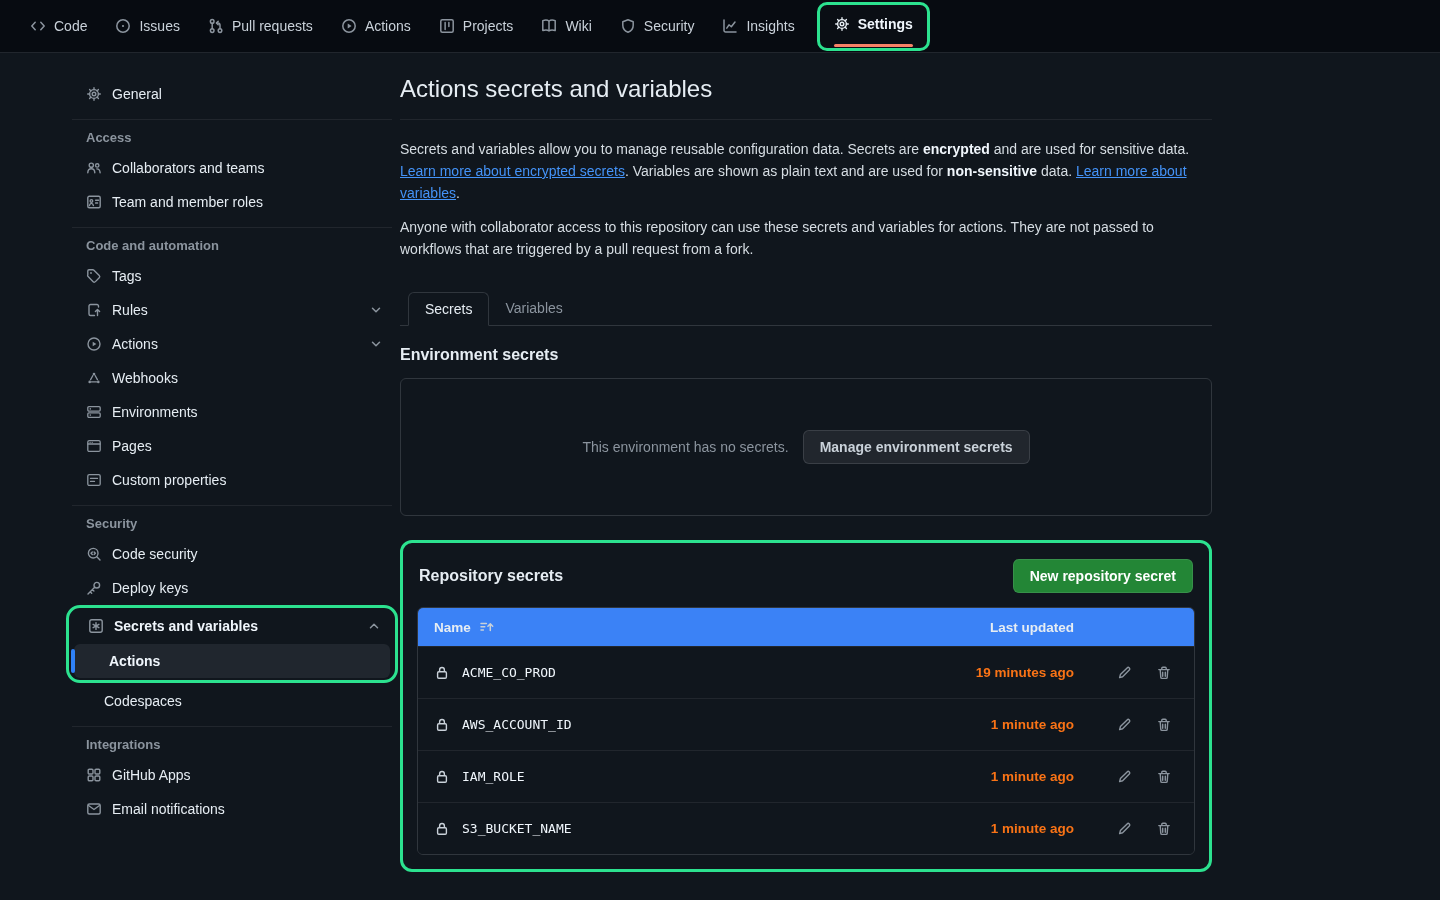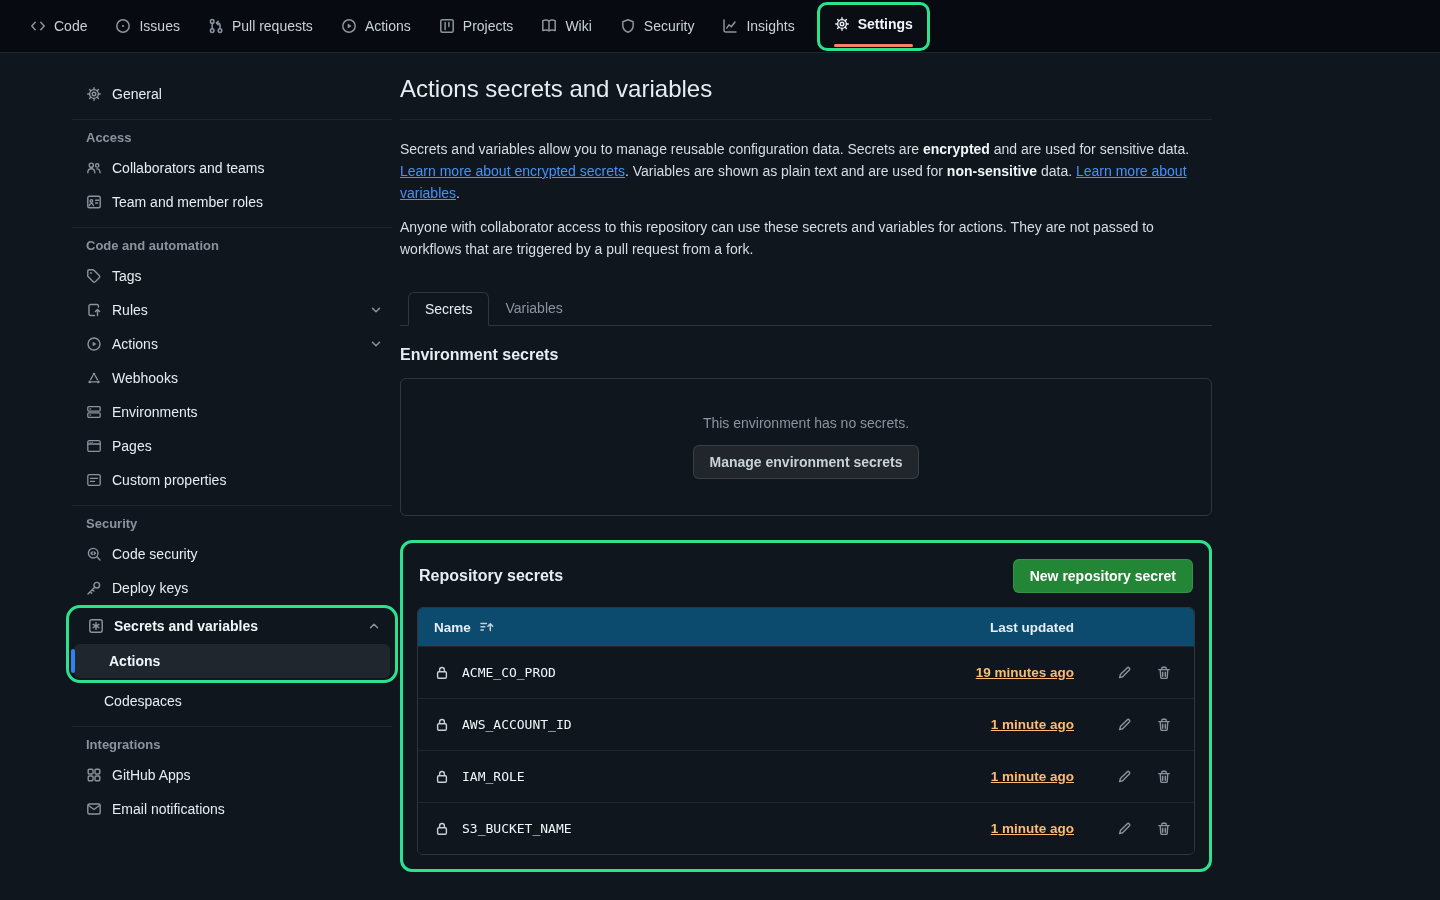--- a/index.html
+++ b/index.html
@@ -82,55 +82,55 @@
     padding:8px 16px; font-size:14px; color:#8b949e; cursor:pointer; margin-bottom:-1px;
   }
   .tab.active {
     color:#e6edf3; background:#10161d; border:1px solid #30363d; border-bottom-color:#10161d;
     border-radius:6px 6px 0 0;
   }
   h2.sec-heading { font-size:16px; font-weight:700; color:#e6edf3; margin-top:20px; }
 
   .empty-box {
     margin-top:14px; border:1px solid #30363d; border-radius:6px; height:138px;
-    display:flex; flex-direction:column; align-items:center; justify-content:center; gap:14px;
+    display:flex; flex-direction:row; align-items:center; justify-content:center; gap:14px;
   }
   .empty-text { color:#8b949e; }
 
   .btn {
     font-family:inherit; font-size:14px; font-weight:700; color:#c9d1d9;
     background:#21262d; border:1px solid rgba(240,246,252,.12); border-radius:6px;
     padding:6px 16px; cursor:pointer; line-height:20px;
   }
   .btn-primary { background:#238636; color:#ffffff; border-color:rgba(240,246,252,.1); }
 
   .repo-annotation {
     border:3px solid #2ce28f; border-radius:12px; margin-top:24px;
     padding:14px 14px 14px 14px;
   }
   .repo-head { display:flex; align-items:center; justify-content:space-between; padding:2px 2px 0 2px; }
   .repo-head h2 { margin-top:0; }
 
   .table { margin-top:14px; border:1px solid #30363d; border-radius:6px; overflow:hidden; }
   .thead {
-    display:flex; align-items:center; background:#0c4a6e; height:38px; padding:0 16px;
+    display:flex; align-items:center; background:#3b82f6; height:38px; padding:0 16px;
     font-weight:700; color:#e6edf3; font-size:13.5px;
   }
   .th-name { display:flex; align-items:center; gap:8px; flex:1; }
   .th-name .icon, .sort-icon { color:#c9d1d9; }
   .col-updated { width:150px; text-align:right; }
   .col-actions { width:104px; display:flex; justify-content:flex-end; gap:24px; padding-right:6px; }
   .trow {
     display:flex; align-items:center; height:52px; padding:0 16px;
     border-top:1px solid #21262d; background:#10161d;
   }
   .cell-name { display:flex; align-items:center; gap:12px; flex:1; }
   .cell-name .icon { color:#c9d1d9; }
   .secret-name { font-family:"DejaVu Sans Mono","Liberation Mono",monospace; font-size:13px; color:#f0f6fc; }
-  .cell-updated { width:150px; text-align:right; font-weight:700; font-size:13.5px; color:#fdba74;text-decoration:underline; }
+  .cell-updated { width:150px; text-align:right; font-weight:700; font-size:13.5px; color:#f97316; }
   .icon-btn { background:none; border:none; color:#8b949e; cursor:pointer; padding:0; display:flex; }
 </style>
 </head>
 <body>
 
 <header class="topnav">
   <div class="nav-item">
     <span class="icon">
         <svg viewBox="0 0 16 16" fill="none" stroke="currentColor" stroke-width="1.5" stroke-linecap="round" stroke-linejoin="round">
           <path d="M5.2 4.2 1.8 8l3.4 3.8M10.8 4.2 14.2 8l-3.4 3.8"></path>

